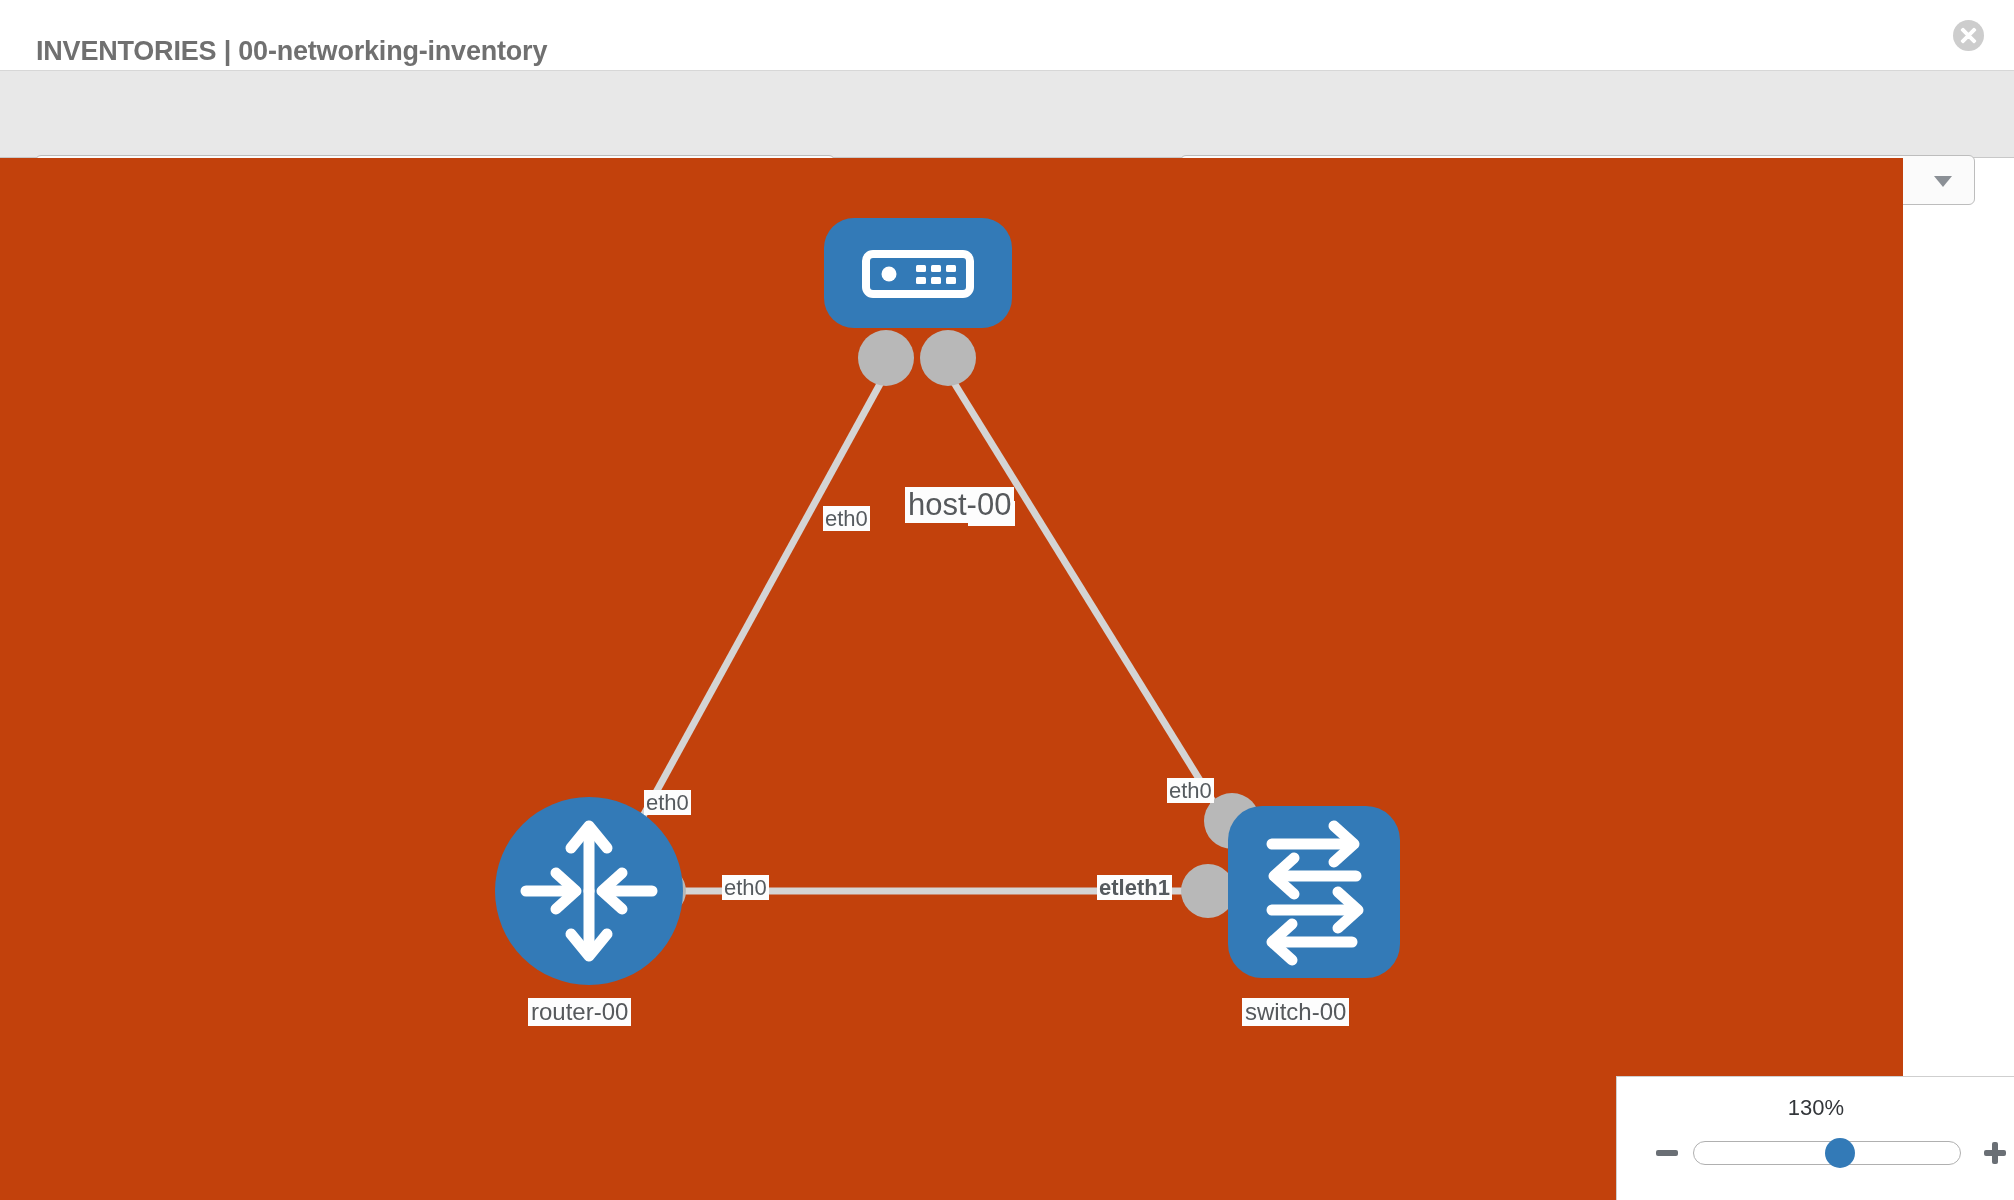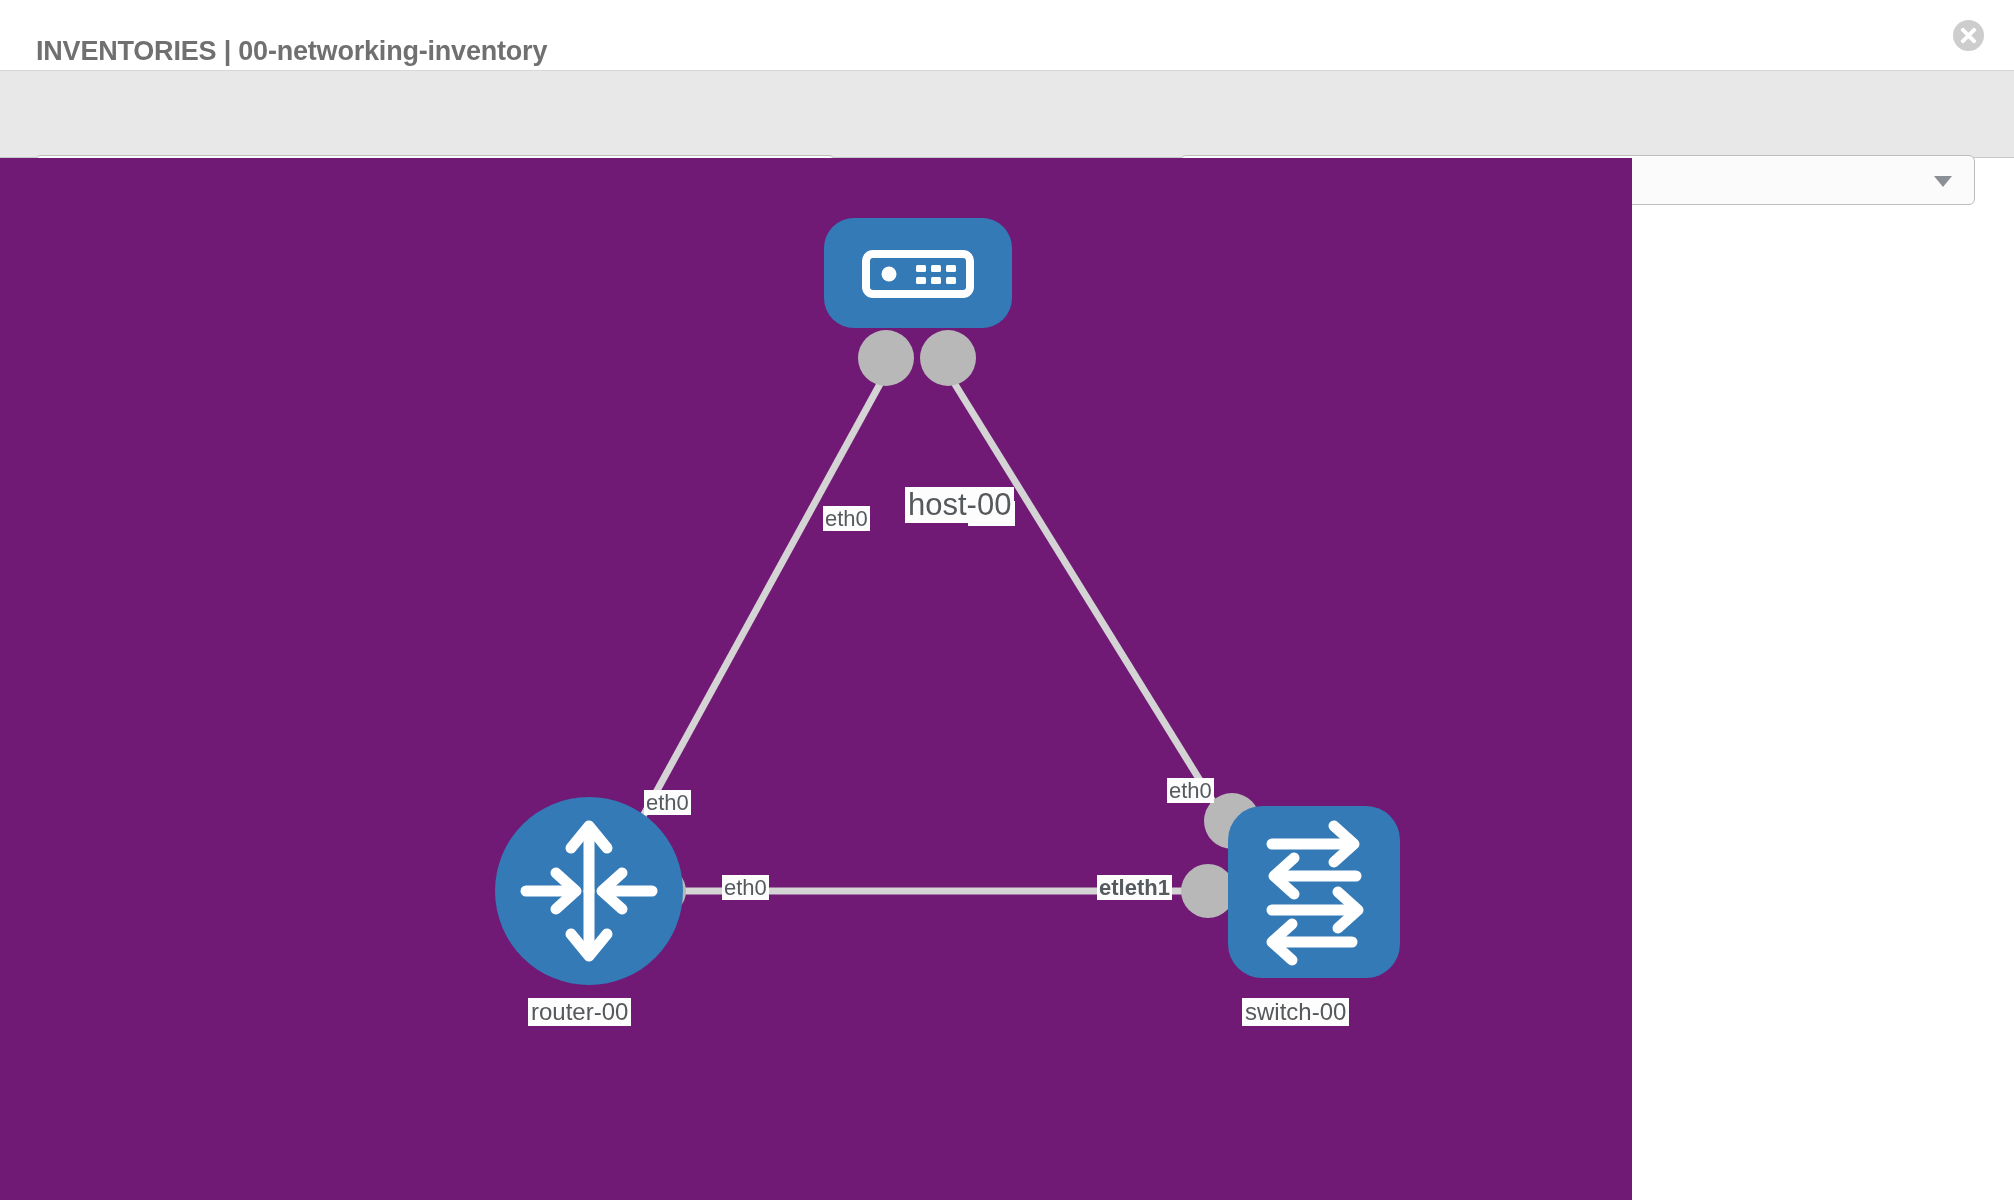--- a/index.html
+++ b/index.html
@@ -63,22 +63,22 @@
     width: 42px; height: 42px;
     cursor: pointer;
     display: flex; align-items: center; justify-content: center;
   }
   #wrench-btn { left: 1040px; }
   #key-btn    { left: 1110px; }
 
   
   .canvas {
     position: absolute; left: 0; top: 158px;
-    width: 1632px; height: 1042px;
-    background: #701a75;
+    width: 1903px; height: 1042px;
+    background: #c2410c;
     overflow: hidden;
   }
   .graph-svg { position: absolute; left: 0; top: 0; width: 2014px; height: 1042px; }
 
   .edge-label {
     position: absolute;
     font-size: 22px; color: #555a5e;
     background: #fdfdfd;
     padding: 1px 2px;
     white-space: nowrap;
@@ -253,14 +253,33 @@
     <div class="edge-label" style="left:644px; top:632px;">eth0</div>
     <div class="edge-label" style="left:1167px; top:620px;">eth0</div>
 
     <div class="edge-label" style="left:722px; top:717px;">eth0</div>
     <div class="edge-label" style="left:1097px; top:717px;font-weight:bold;">etleth1</div>
 
     <div class="node-label" style="left:528px; top:840px;">router-00</div>
     <div class="node-label" style="left:1242px; top:840px;">switch-00</div>
   </div>
 
+  <div class="zoom-panel">
+    <div class="zoom-value">130%</div>
+    <div class="zoom-row">
+      <div class="zoom-minus">
+        <svg width="28" height="28" viewBox="0 0 28 28">
+          <rect x="3" y="11" width="22" height="6" rx="2" fill="#6a6f75"></rect>
+        </svg>
+      </div>
+      <div class="zoom-track">
+        <div class="zoom-thumb" id="zoom-thumb" style="left: calc(55% - 15px);"></div>
+      </div>
+      <div class="zoom-plus">
+        <svg width="28" height="28" viewBox="0 0 28 28">
+          <rect x="3" y="11" width="22" height="6" rx="2" fill="#6a6f75"></rect>
+          <rect x="11" y="3" width="6" height="22" rx="2" fill="#6a6f75"></rect>
+        </svg>
+      </div>
+    </div>
+  </div>
 
 </div>
 
 </body></html>

